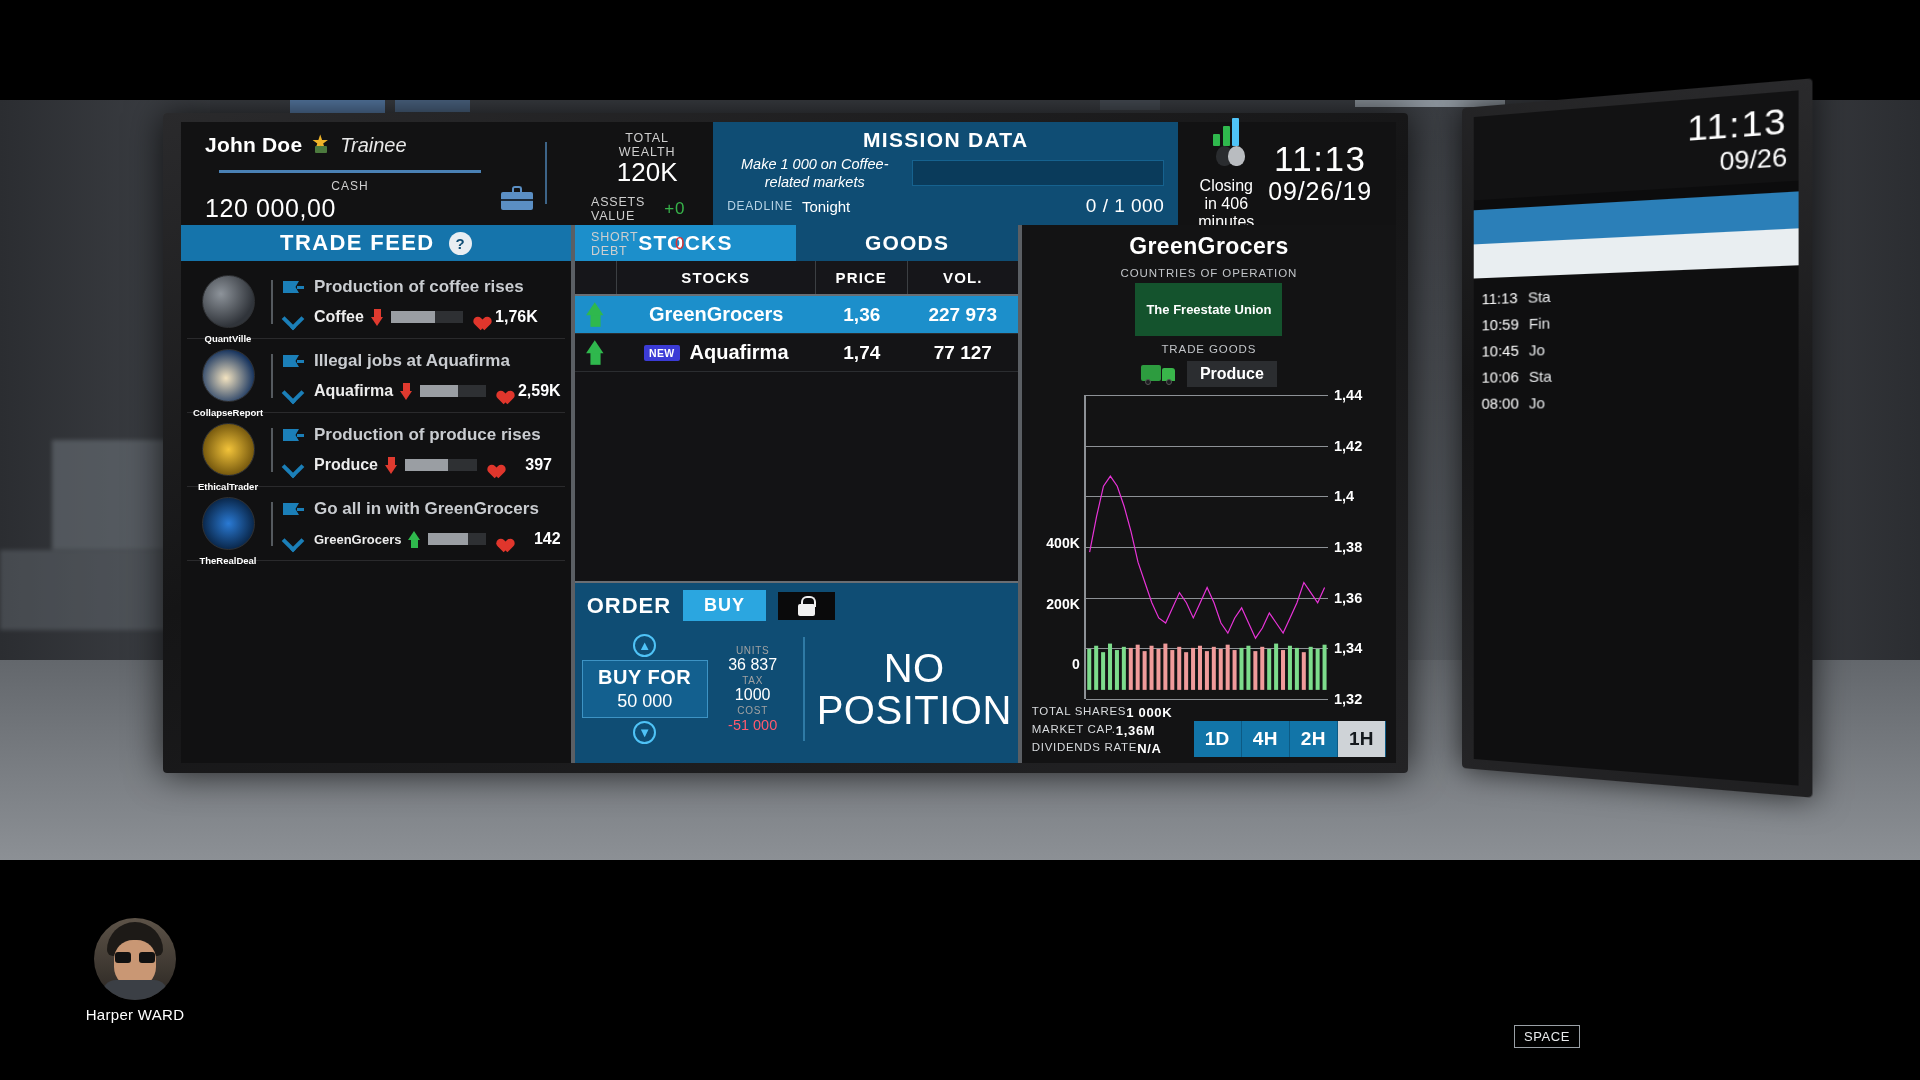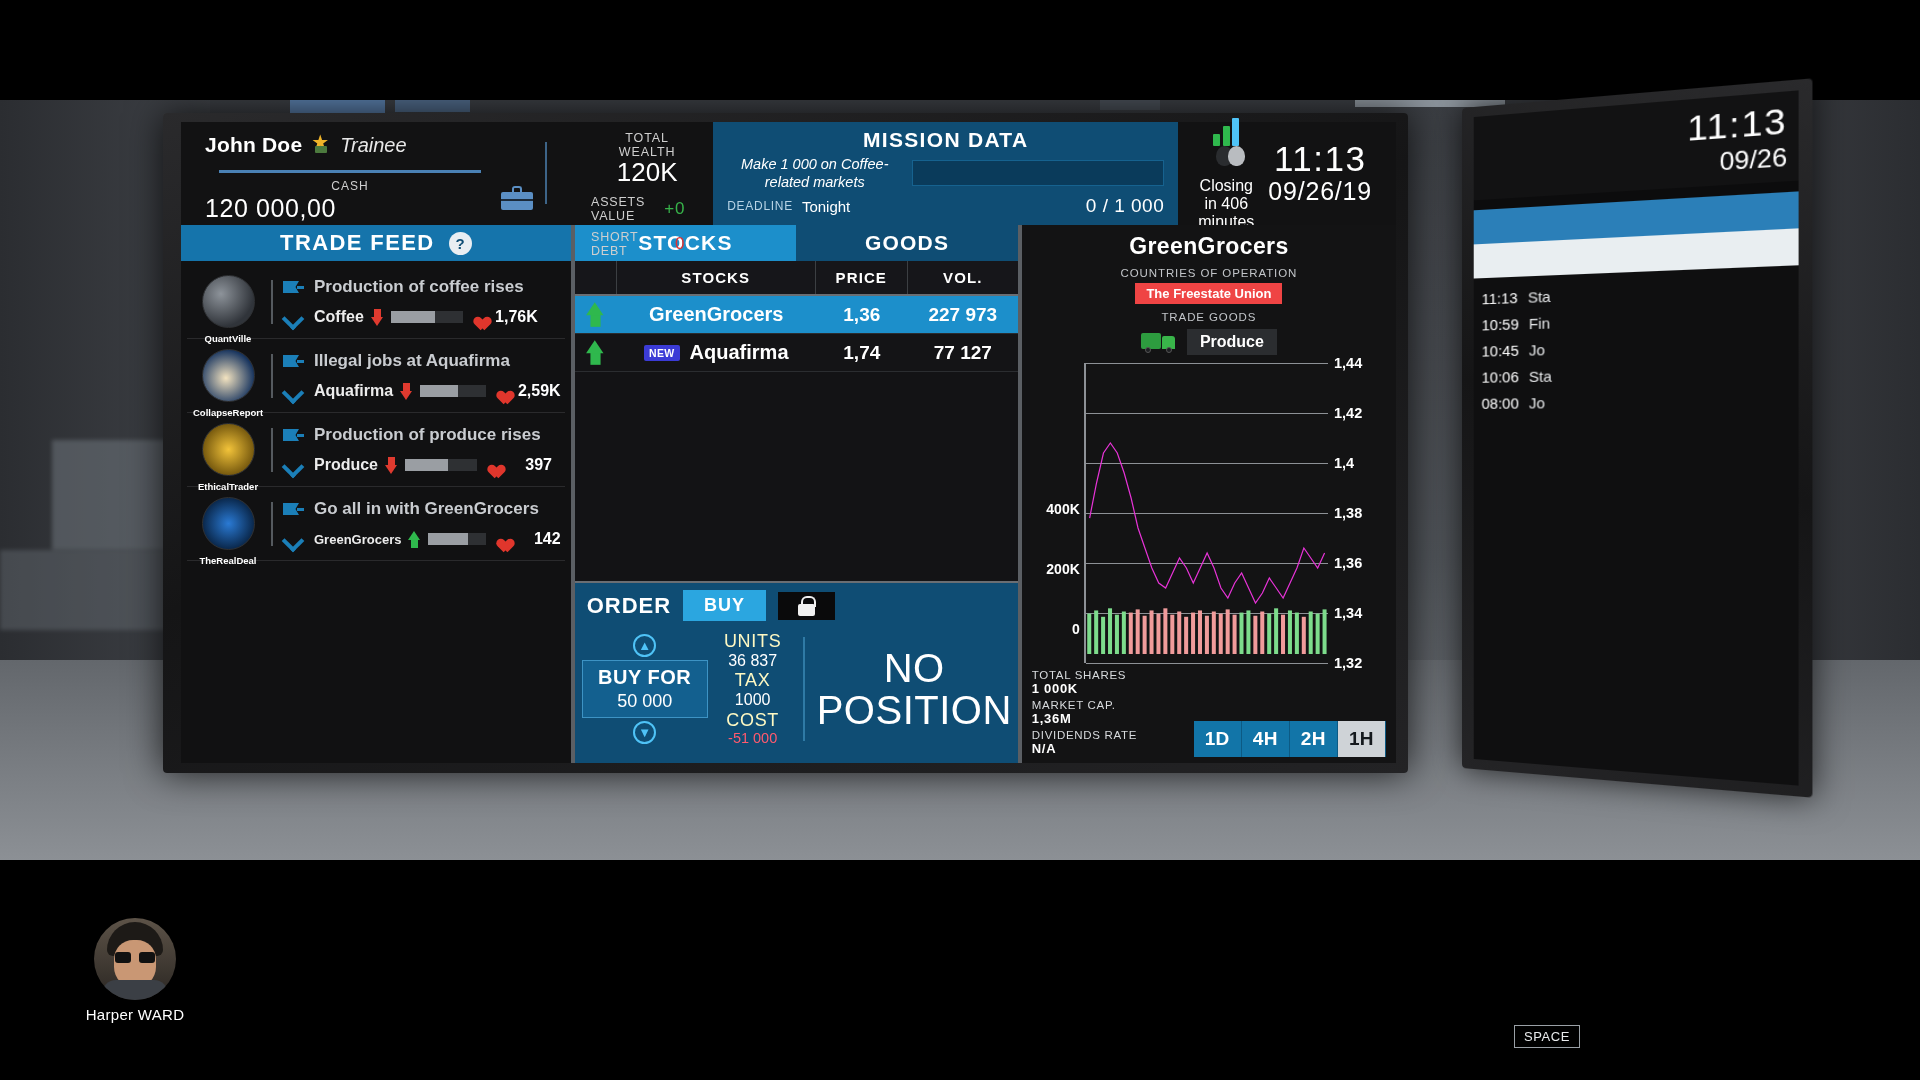--- a/index.html
+++ b/index.html
@@ -191,36 +191,36 @@
     background:#f0f0f0; border-radius:2px; }
   .ord-body { flex:1; display:flex; align-items:center; padding:0 6px 6px 6px; }
   .stepper { width:128px; display:flex; flex-direction:column; align-items:center; gap:3px; }
   .circ { width:23px; height:23px; border-radius:50%; border:2px solid #4fc3f7;
     display:flex; align-items:center; justify-content:center; color:#4fc3f7; font-size:13px; }
   .buyfor { width:126px; height:58px; background:#13608f; border:1px solid #3d93c4;
     display:flex; flex-direction:column; align-items:center; justify-content:center; }
   .buyfor .a { font-size:20px; font-weight:bold; color:#fff; letter-spacing:.5px; }
   .buyfor .b { font-size:18px; color:#fff; margin-top:2px; }
   .kv-col { width:88px; text-align:center; line-height:1.16; }
-  .kv-col .k { font-size:18px; color:#fef9c3; letter-spacing:.7px; }
+  .kv-col .k { font-size:10px; color:#a3a3a3; letter-spacing:.7px; }
   .kv-col .v { font-size:16px; color:#fff; }
   .kv-col .v.neg { color:#ff5a6e; font-size:14.5px; }
   .ord-sep { width:2px; height:104px; background:#2f7aa5; margin:0 12px 0 6px; }
   .no-pos { flex:1; text-align:center; font-size:40px; font-weight:500; color:#fff;
     line-height:1.06; letter-spacing:.5px; }
 
   
   .detail-col { width:380px; background:#131314; display:flex; flex-direction:column;
     padding:8px 10px 6px 10px; }
   .d-title { text-align:center; font-size:23px; font-weight:bold; color:#fff;
     letter-spacing:.4px; }
   .d-sub { text-align:center; font-size:11.5px; color:#c2c5c9; letter-spacing:.9px;
     margin-top:7px; }
-  .chip { display:inline-block; background:#ef4444; color:#fff; font-size:13px;
-    font-weight:bold; padding:3px 11px; margin-top:4px; }
+  .chip { display:inline-block; background:#14532d; color:#fff; font-size:13px;
+    font-weight:bold; padding:19px 11px; margin-top:4px; }
   .chip-row { text-align:center; }
   .goods-row { text-align:center; margin-top:6px; display:flex; align-items:center;
     justify-content:center; gap:12px; }
   .truck { width:34px; height:21px; position:relative; }
   .truck .cab { position:absolute; right:0; top:4px; width:13px; height:13px;
     background:#39b54a; border-radius:2px 3px 0 0; }
   .truck .box { position:absolute; left:0; top:1px; width:20px; height:16px;
     background:#2d9c3f; border-radius:2px; }
   .truck .w { position:absolute; bottom:0; width:6px; height:6px; border-radius:50%;
     background:#1d1f22; border:1px solid #555; }
@@ -232,22 +232,22 @@
   .y-left { width:52px; position:relative; }
   .y-left span { position:absolute; right:4px; font-size:14px; font-weight:bold; color:#fff; }
   .plot { flex:1; position:relative; border-left:2px solid #8d9196; }
   .grid-l { position:absolute; left:0; right:0; height:1px; background:#8d9196; }
   .y-right { width:58px; position:relative; }
   .y-right span { position:absolute; left:6px; font-size:14.5px; font-weight:bold;
     color:#fff; transform:translateY(-50%); }
 
   .d-foot { display:flex; align-items:flex-end; gap:8px; margin-top:4px; }
   .stats { flex:1; }
-  .st-row { display:flex; justify-content:flex-end; font-size:11.5px;
-    letter-spacing:.7px; color:#d7dadd; padding:1.5px 0;flex-direction:column; }
+  .st-row { display:flex; justify-content:flex-start; font-size:11.5px;
+    letter-spacing:.7px; color:#d7dadd; padding:1.5px 0; }
   .st-row .v { color:#fff; font-weight:bold; font-size:13px; }
   .tf-btns { display:flex; }
   .tf { background:#1275a8; color:#fff; font-size:19px; font-weight:bold;
     padding:7px 11px; border-right:1px solid #0c5a84; letter-spacing:.4px; }
   .tf.on { background:#cfd3d7; color:#15191d; }
 
   
   .m2-top { background:#121213; padding:8px 10px; text-align:right; }
   .m2-time { font-size:34px; color:#fff; letter-spacing:1.4px; }
   .m2-date { font-size:24px; color:#fff; }

